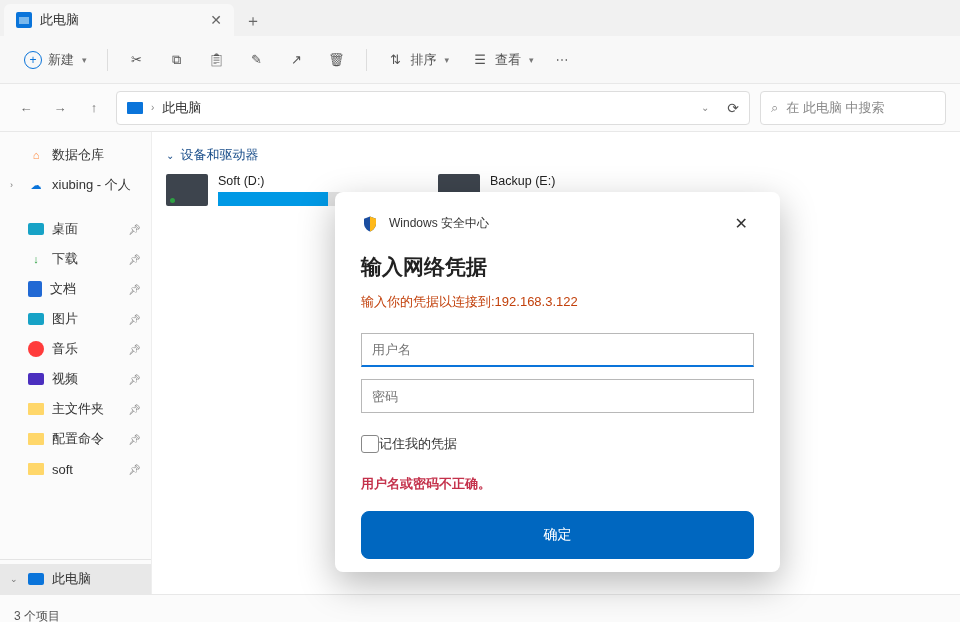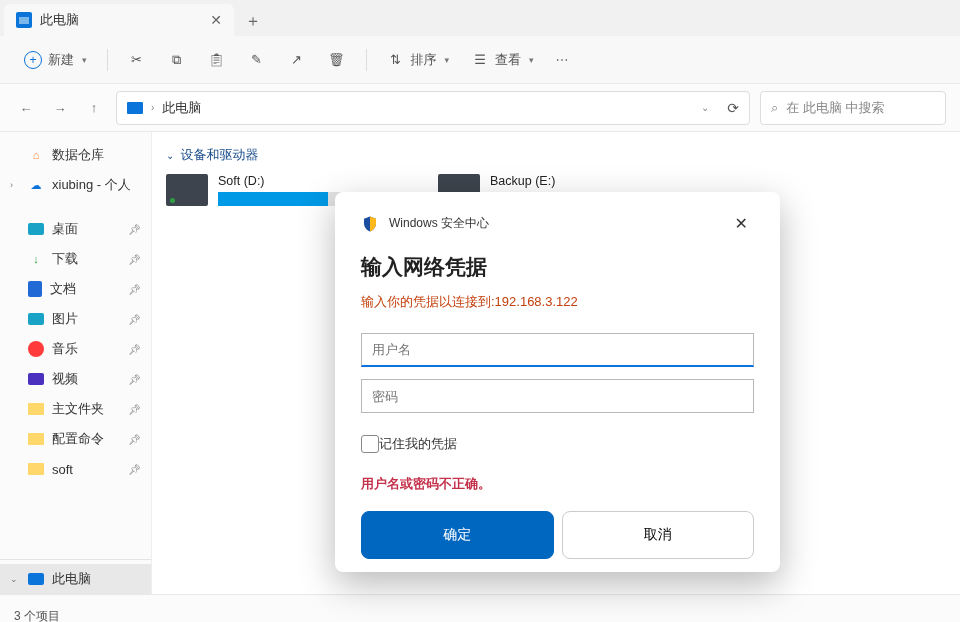--- a/index.html
+++ b/index.html
@@ -284,15 +284,14 @@
   <div class="dlg-sub">输入你的凭据以连接到:192.168.3.122</div>
   <input class="dlg-input focused" type="text" placeholder="用户名" style="">
   <input class="dlg-input" type="password" placeholder="密码" style="">
   <div class="dlg-check-row">
     <div class="dlg-checkbox"></div>
     <span>记住我的凭据</span>
   </div>
   <div class="dlg-error">用户名或密码不正确。</div>
   <div class="dlg-buttons">
     <button class="dlg-btn primary">确定</button>
-    <button class="dlg-btn">取消</button>
   </div>
 </div>
 
 </body></html>

